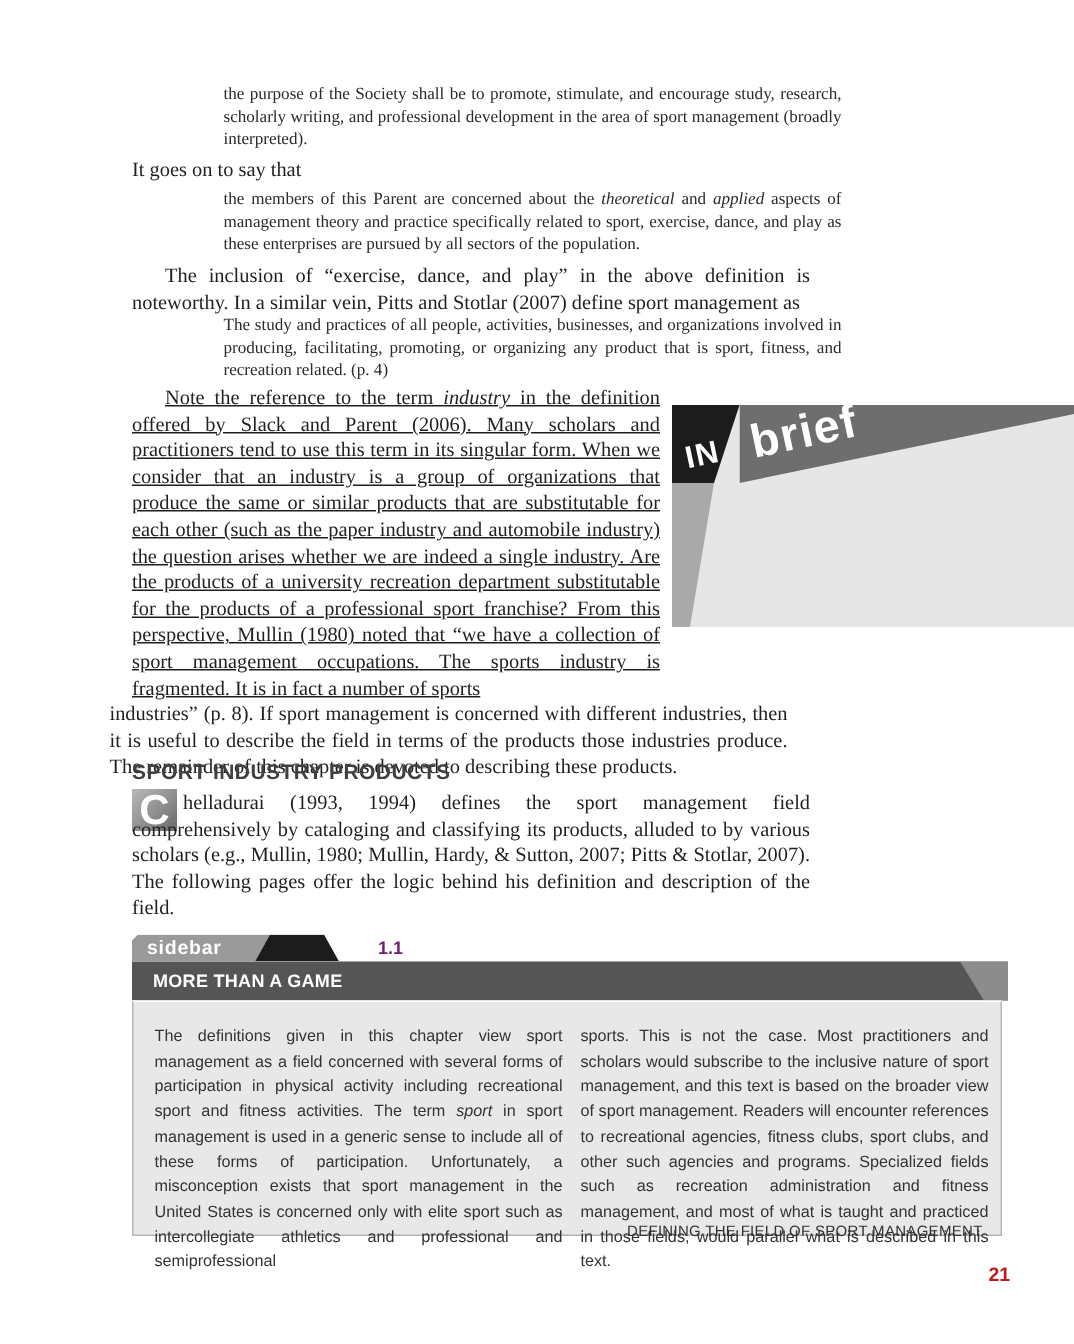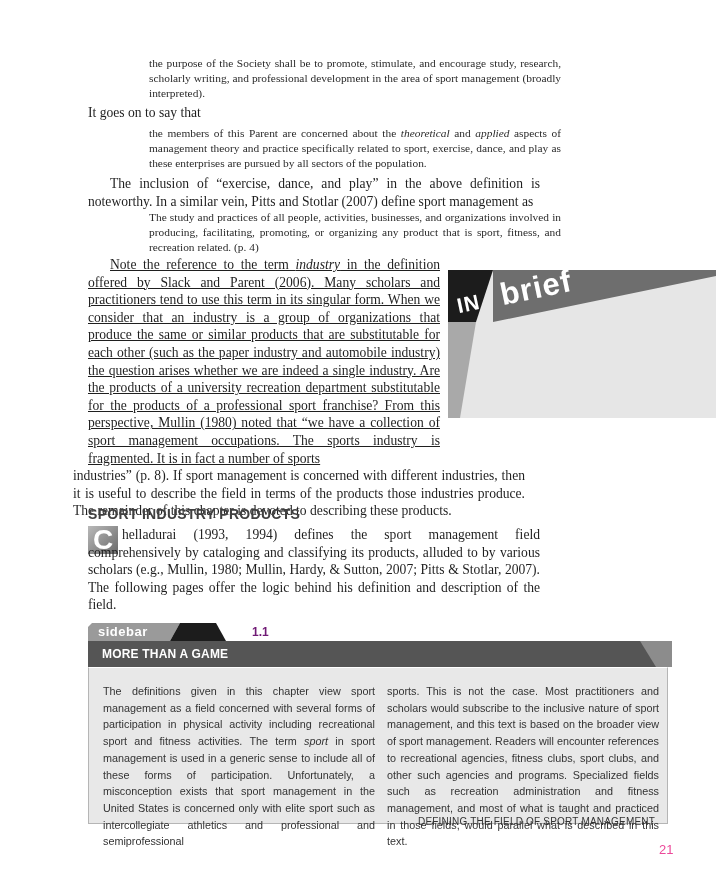--- a/index.html
+++ b/index.html
@@ -38,21 +38,21 @@
   .sb-label { position:absolute; left:10px; top:0; font-size:13px; font-weight:bold; color:#fff; line-height:18px; letter-spacing:0.5px; }
   .sb-num { position:absolute; left:124px; top:0; font-size:12px; font-weight:bold; color:#701a75; line-height:18px;margin-left:40px; }
   .sb-titlebar { position:absolute; left:88px; top:641px; width:584px; height:26px; background:#555555; }
   .sb-titlebar-tail { position:absolute; left:640px; top:641px; width:32px; height:26px; background:#8c8c8c;
                       clip-path: polygon(0 0, 32px 0, 32px 26px, 16px 26px); }
   .sb-title { position:absolute; left:102px; top:641px; line-height:26px; font-size:12px; font-weight:bold; color:#fff; letter-spacing:0.2px; }
   .sb-body { position:absolute; left:88px; top:667px; width:578px; height:155px; background:#e8e8e8; border:1px solid #b5b5b5; border-top:1px solid #fff; }
   .sb-col { position:absolute; top:683px; width:272px; font-size:10.8px; line-height:16.7px; color:#333; text-align:justify; }
 
   .footer { position:absolute; left:418px; top:816px; font-size:10px; color:#333; letter-spacing:0.2px; }
-  .pagenum { position:absolute; left:659px; top:842px; font-size:13px; font-weight:normal; color:#ec4899; }
+  .pagenum { position:absolute; left:659px; top:842px; font-size:13px; font-weight:bold; color:#b91c1c; }
 </style>
 </head>
 <body>
 
 <div class="quote serif" style="top:56px;">
   <p class="p">the purpose of the Society shall be to promote, stimulate, and encourage study, research, scholarly writing, and professional development in the area of sport management (broadly interpreted).</p>
 </div>
 
 <div class="body-text serif" style="left:88px; top:104px; width:452px;">
   <p class="p">It goes on to say that</p>

